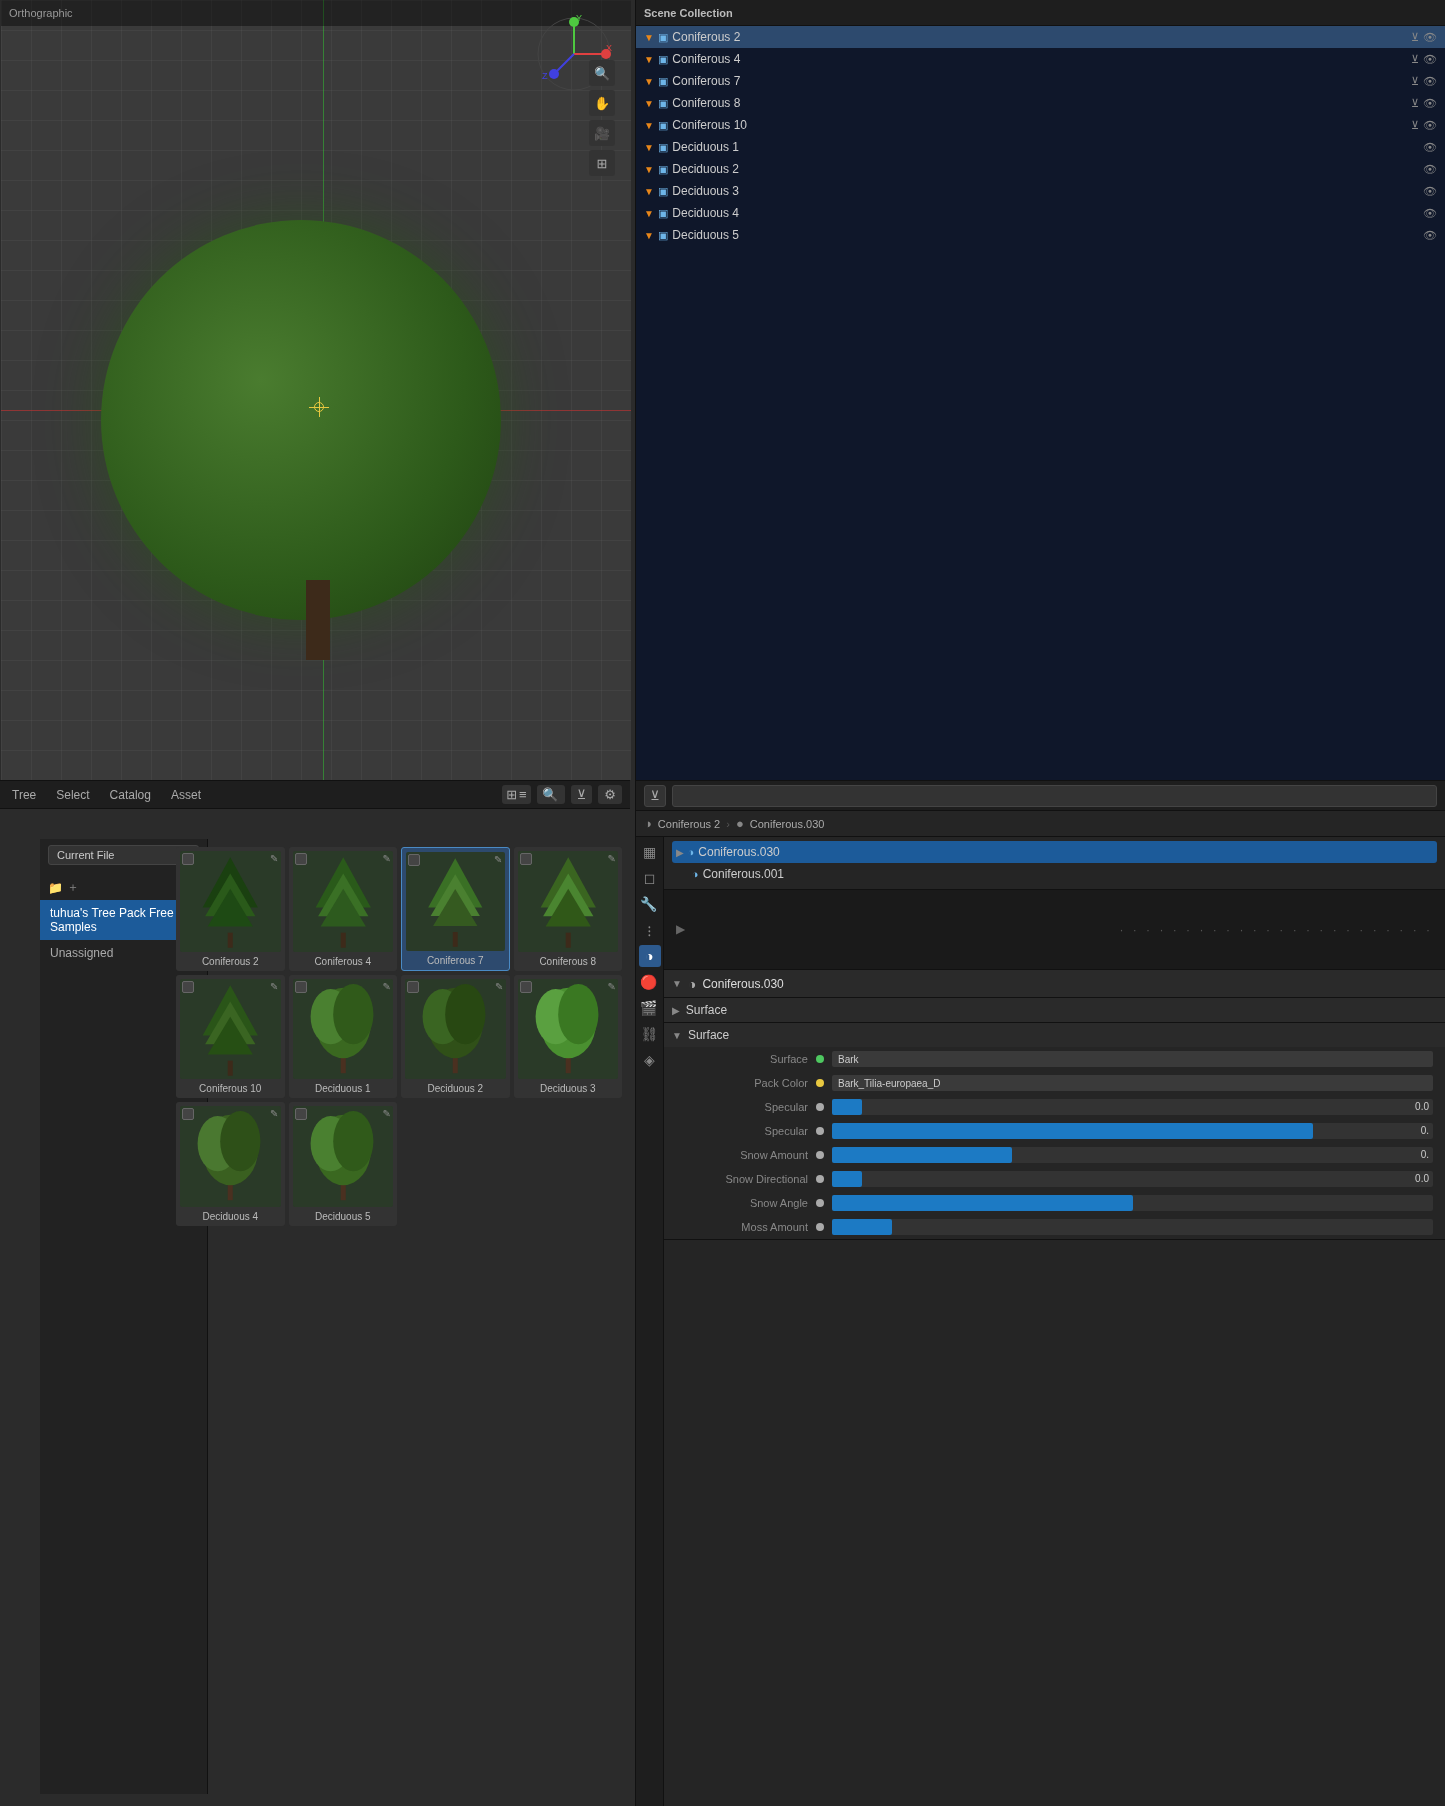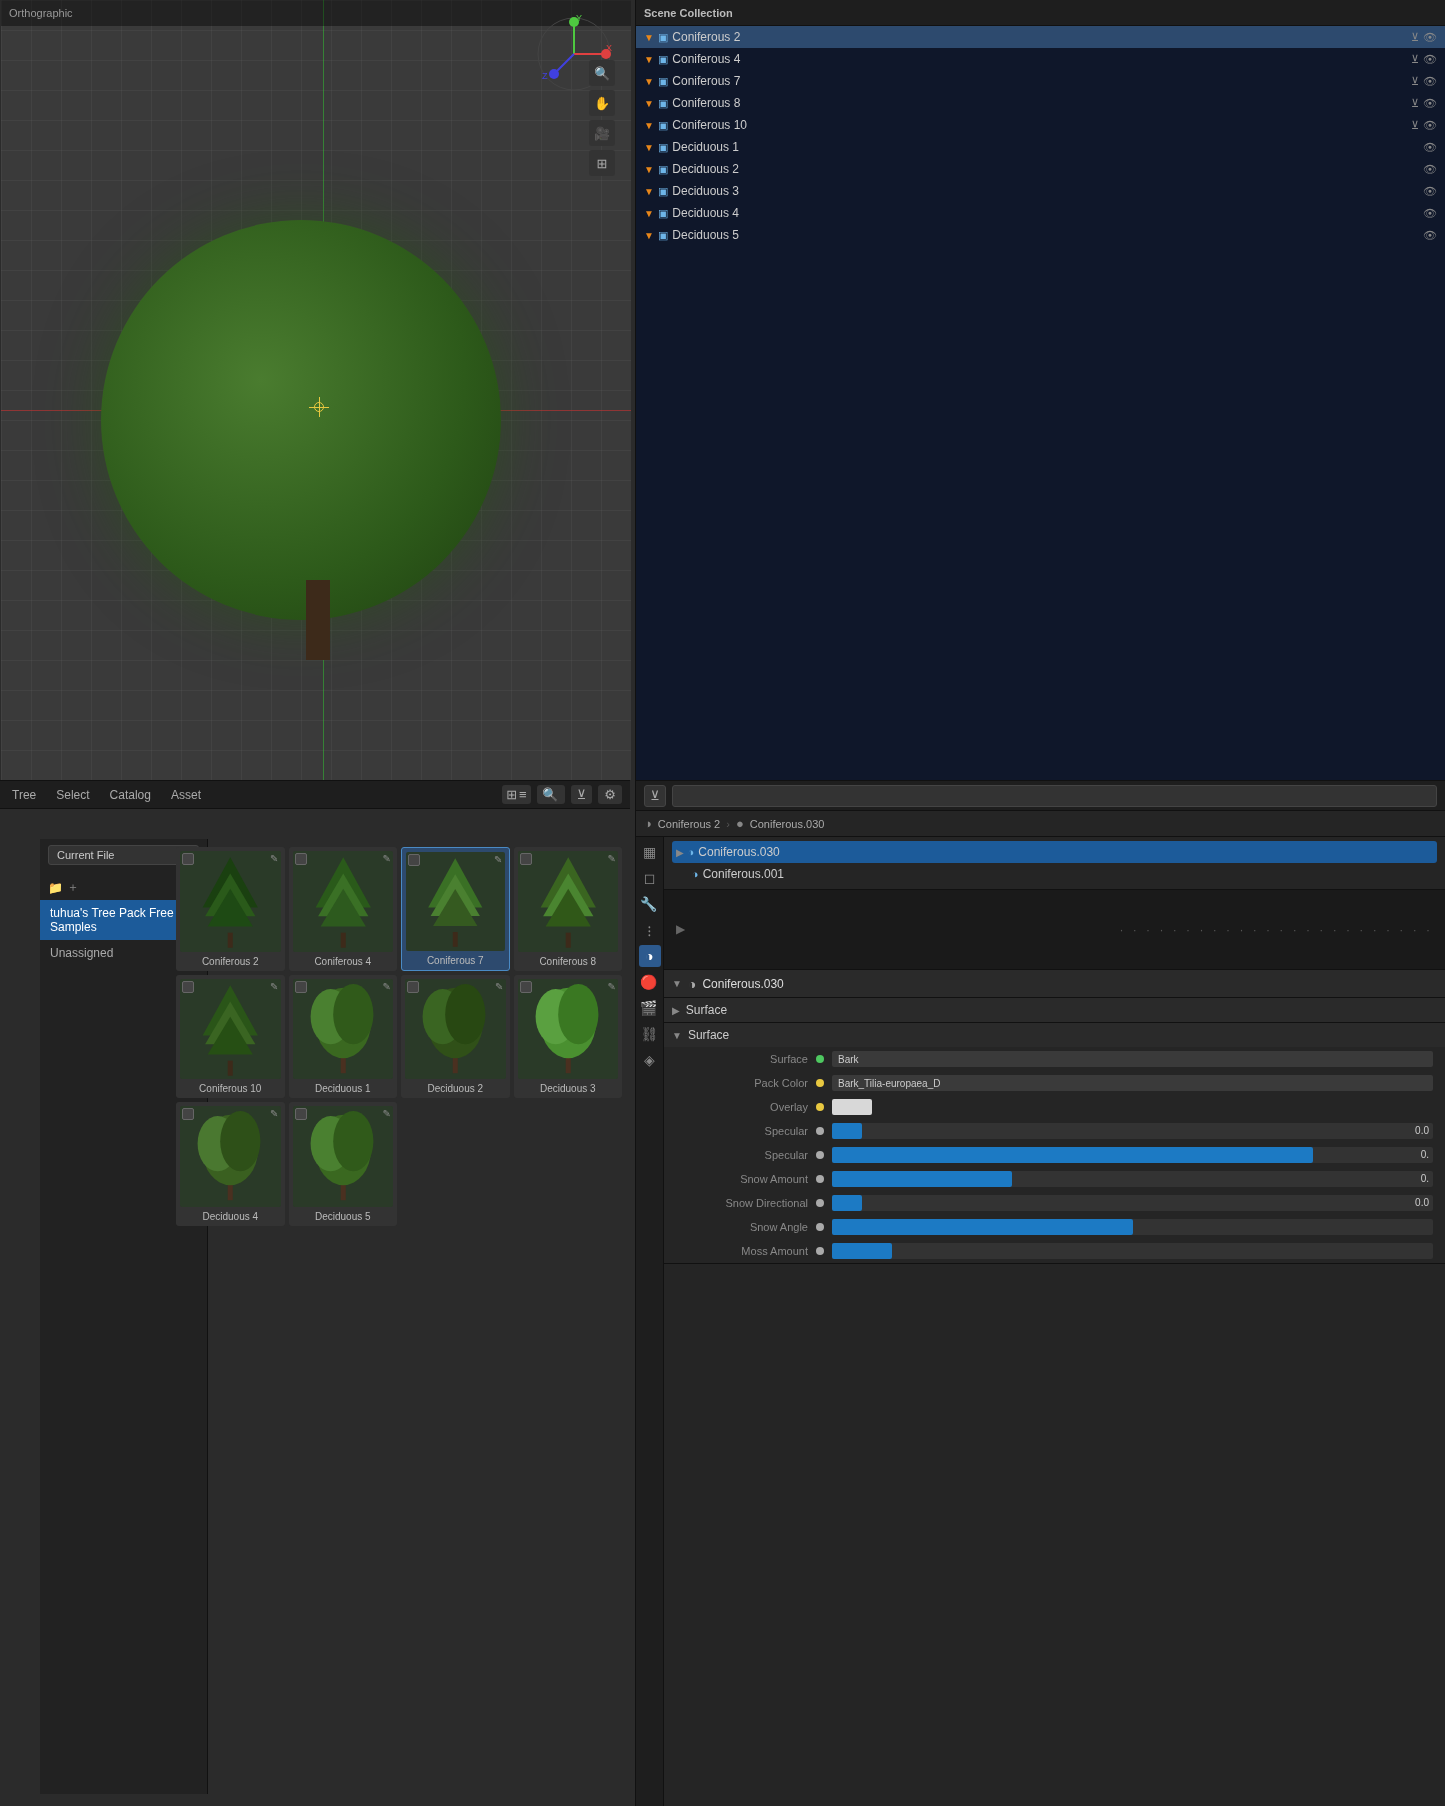--- a/index.html
+++ b/index.html
@@ -811,25 +811,20 @@
         <div class="prop-dot dot-green"></div>
         <div class="prop-value-text">Bark</div>
       </div>
 
       <div class="props-row">
         <span class="prop-label">Pack Color</span>
         <div class="prop-dot dot-yellow"></div>
         <div class="prop-texture-name">Bark_Tilia-europaea_D</div>
       </div>
 
-      <div class="props-row">
-        <span class="prop-label">Overlay</span>
-        <div class="prop-dot dot-yellow"></div>
-        <div class="prop-color-swatch" style="background:#d8d8d8;"></div>
-      </div>
 
       <div class="props-row">
         <span class="prop-label">Specular</span>
         <div class="prop-dot dot-white"></div>
         <div style="flex:1;height:16px;background:#333;border-radius:2px;position:relative;">
           <div style="width:5%;height:100%;background:#1c7ac4;border-radius:2px;"></div>
           <span style="position:absolute;right:4px;top:2px;font-size:10px;color:#ccc;">0.0</span>
         </div>
       </div>
 

